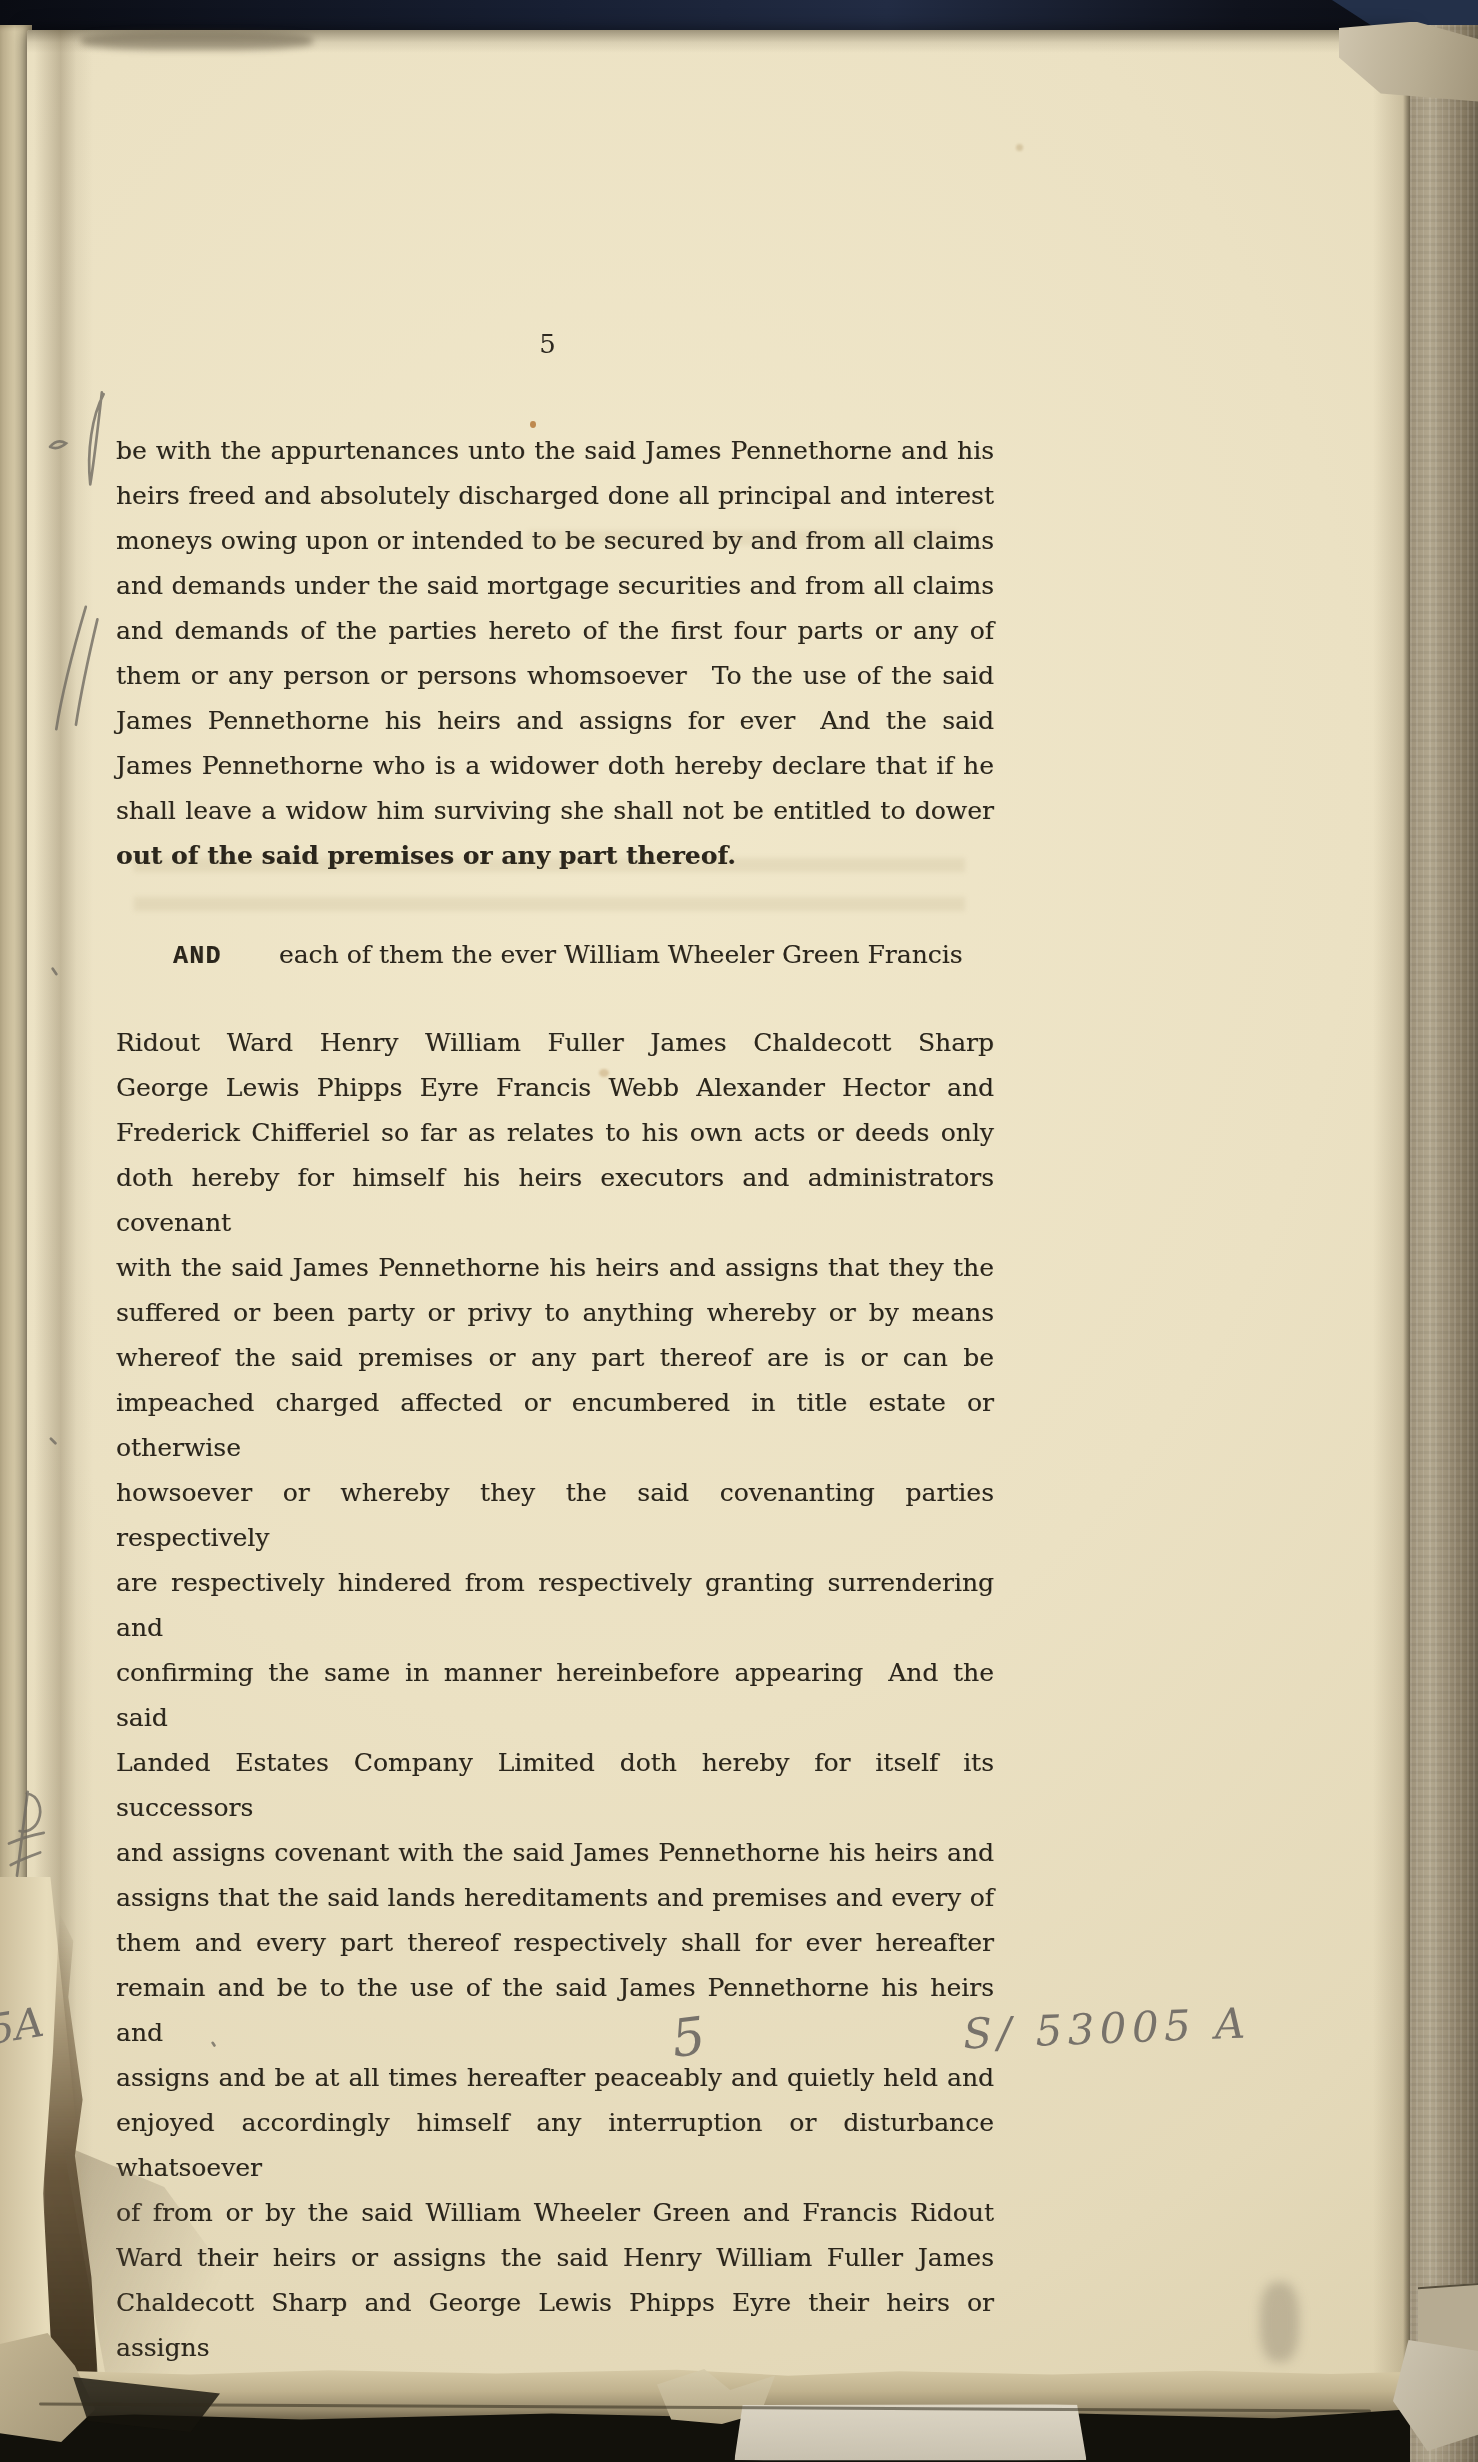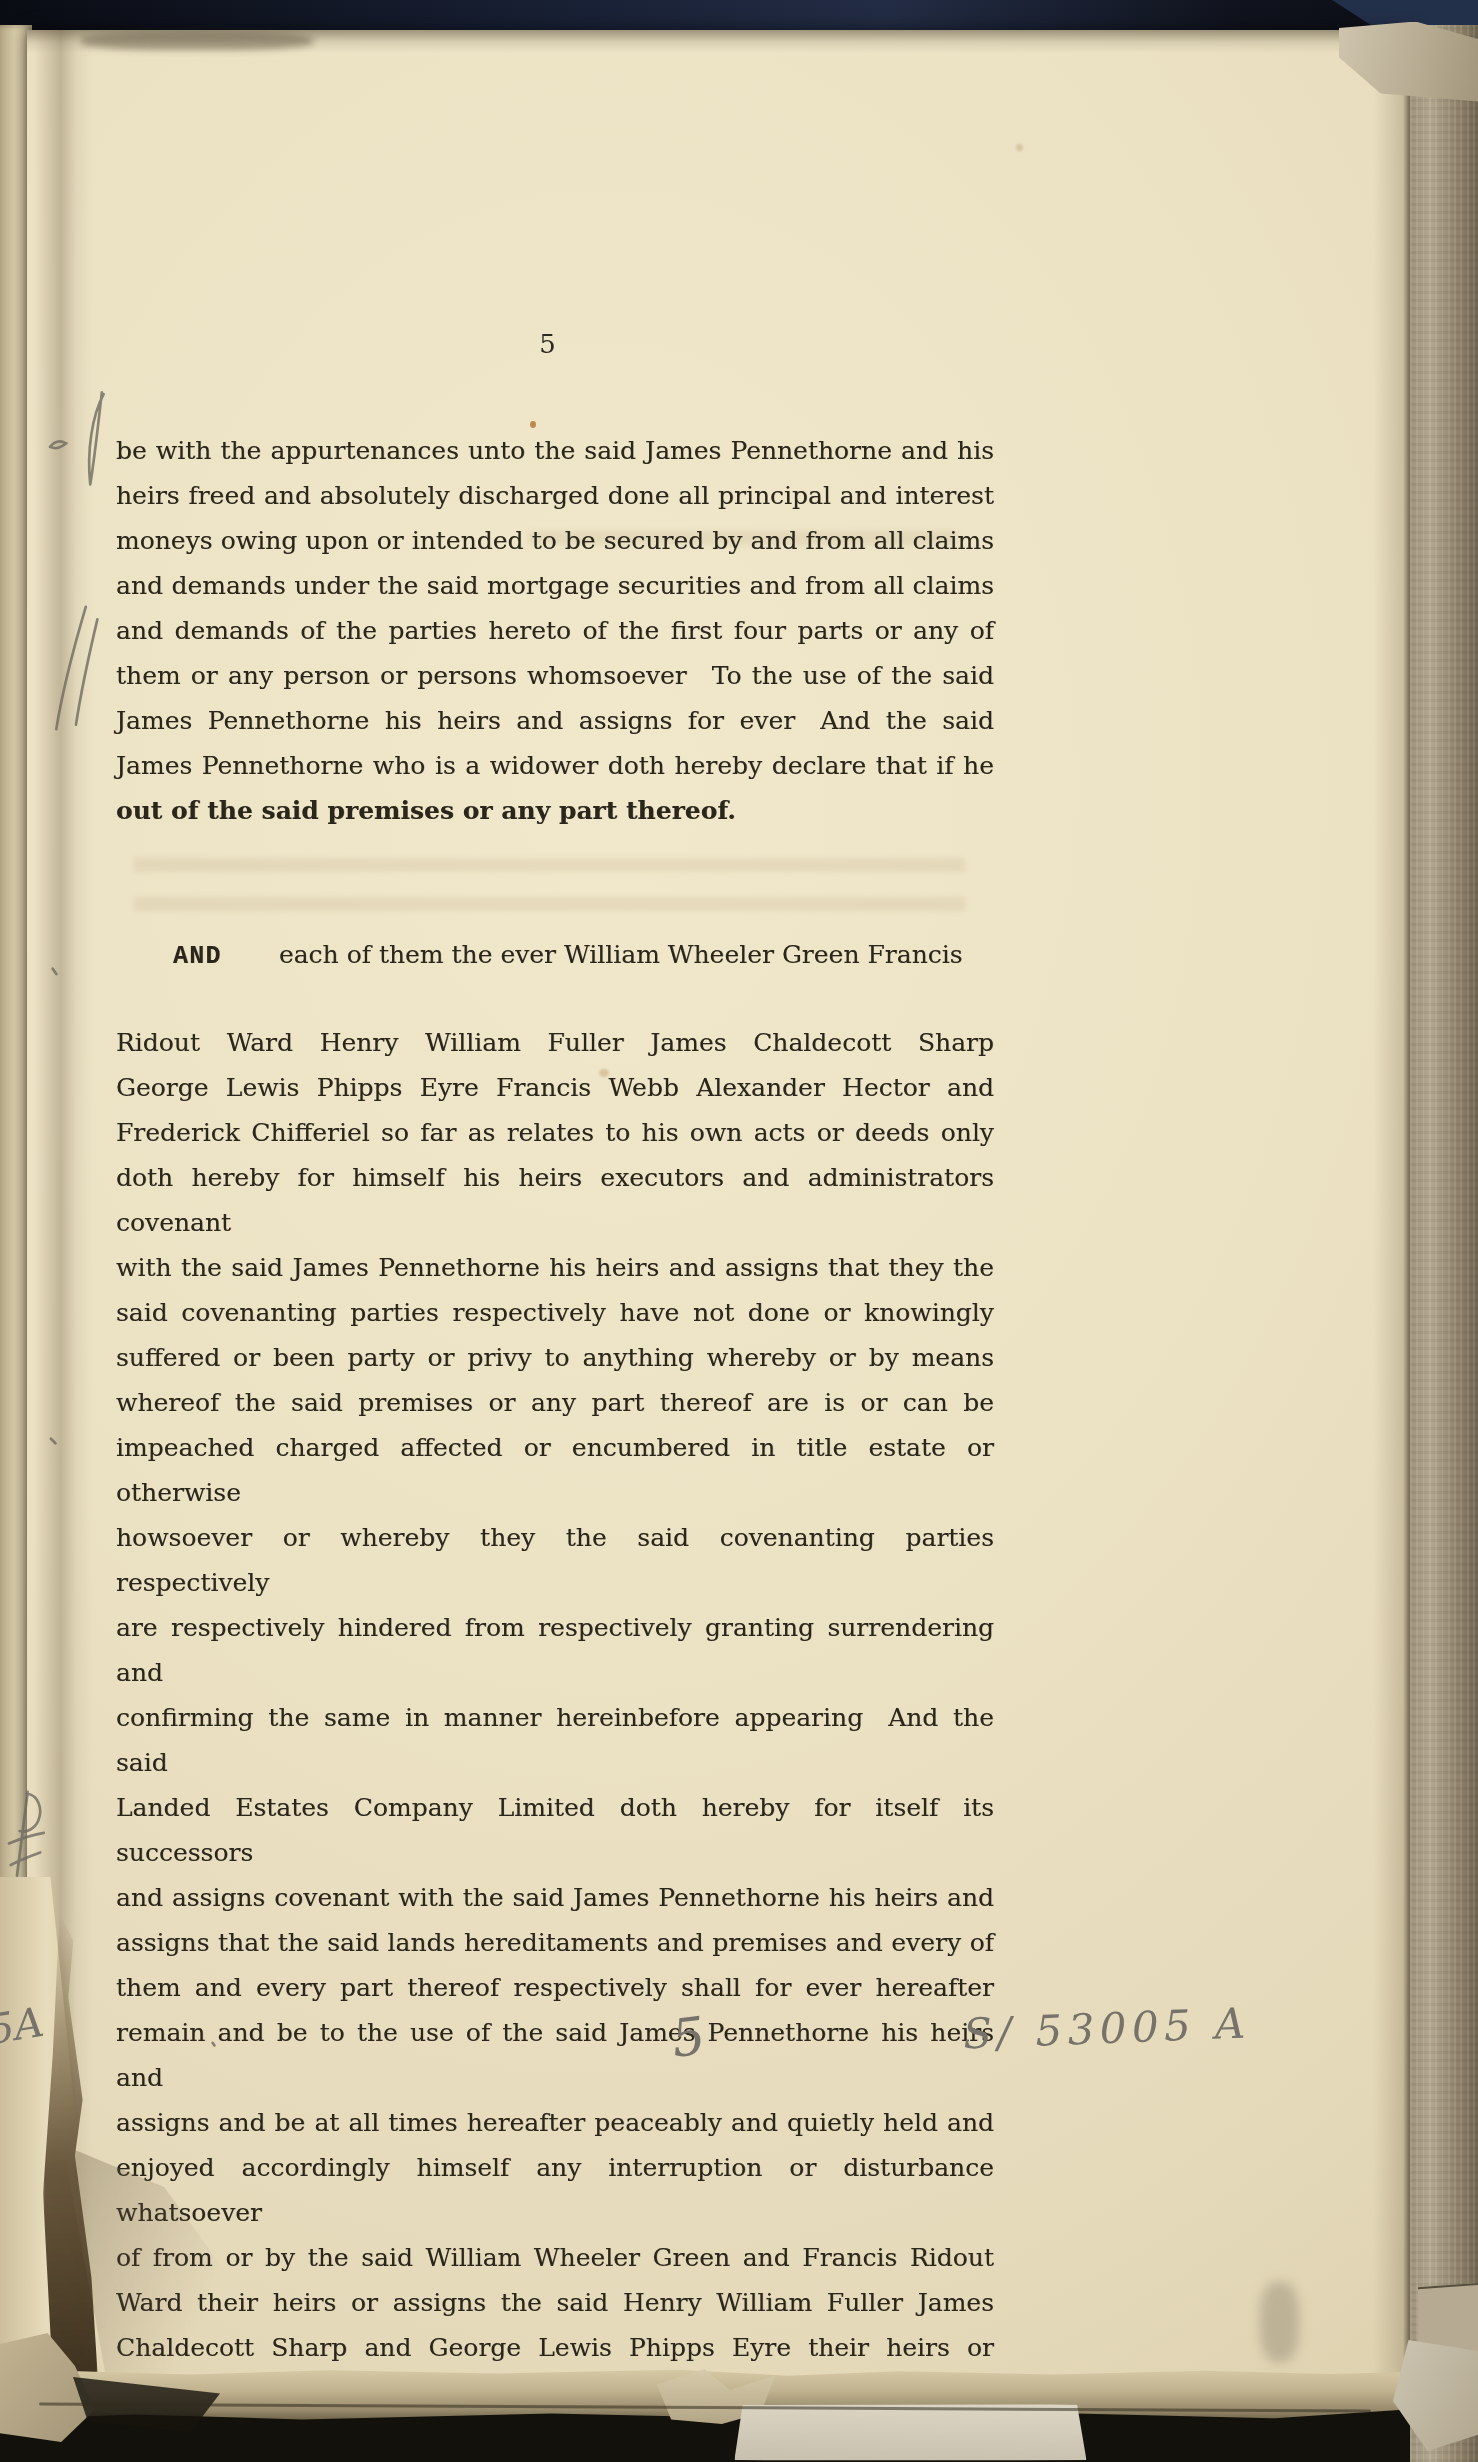--- a/index.html
+++ b/index.html
@@ -137,33 +137,33 @@
     <div class="para para1">
       <div class="repeat">
           <div class="line">be with the appurtenances unto the said James Pennethorne and his</div>
           <div class="line">heirs freed and absolutely discharged done all principal and interest</div>
           <div class="line">moneys owing upon or intended to be secured by and from all claims</div>
           <div class="line">and demands under the said mortgage securities and from all claims</div>
           <div class="line">and demands of the parties hereto of the first four parts or any of</div>
           <div class="line">them or any person or persons whomsoever  To the use of the said</div>
           <div class="line">James Pennethorne his heirs and assigns for ever  And the said</div>
           <div class="line">James Pennethorne who is a widower doth hereby declare that if he</div>
+          <div class="line">shall leave a widow him surviving she shall not be entitled to dower</div>
           <div class="line">out of the said premises or any part thereof.</div>
         </div>
     </div>
 
     <div class="para para2">
       <div class="line indent"><span class="lead">AND</span><span> each of them the ever William Wheeler Green Francis</span></div>
       <div class="repeat">
           <div class="line">Ridout Ward Henry William Fuller James Chaldecott Sharp</div>
           <div class="line">George Lewis Phipps Eyre Francis Webb Alexander Hector and</div>
           <div class="line">Frederick Chifferiel so far as relates to his own acts or deeds only</div>
           <div class="line">doth hereby for himself his heirs executors and administrators covenant</div>
           <div class="line">with the said James Pennethorne his heirs and assigns that they the</div>
-          <div class="line">said covenanting parties respectively have not done or knowingly</div>
           <div class="line">suffered or been party or privy to anything whereby or by means</div>
           <div class="line">whereof the said premises or any part thereof are is or can be</div>
           <div class="line">impeached charged affected or encumbered in title estate or otherwise</div>
           <div class="line">howsoever or whereby they the said covenanting parties respectively</div>
           <div class="line">are respectively hindered from respectively granting surrendering and</div>
           <div class="line">confirming the same in manner hereinbefore appearing  And the said</div>
           <div class="line">Landed Estates Company Limited doth hereby for itself its successors</div>
           <div class="line">and assigns covenant with the said James Pennethorne his heirs and</div>
           <div class="line">assigns that the said lands hereditaments and premises and every of</div>
           <div class="line">them and every part thereof respectively shall for ever hereafter</div>

